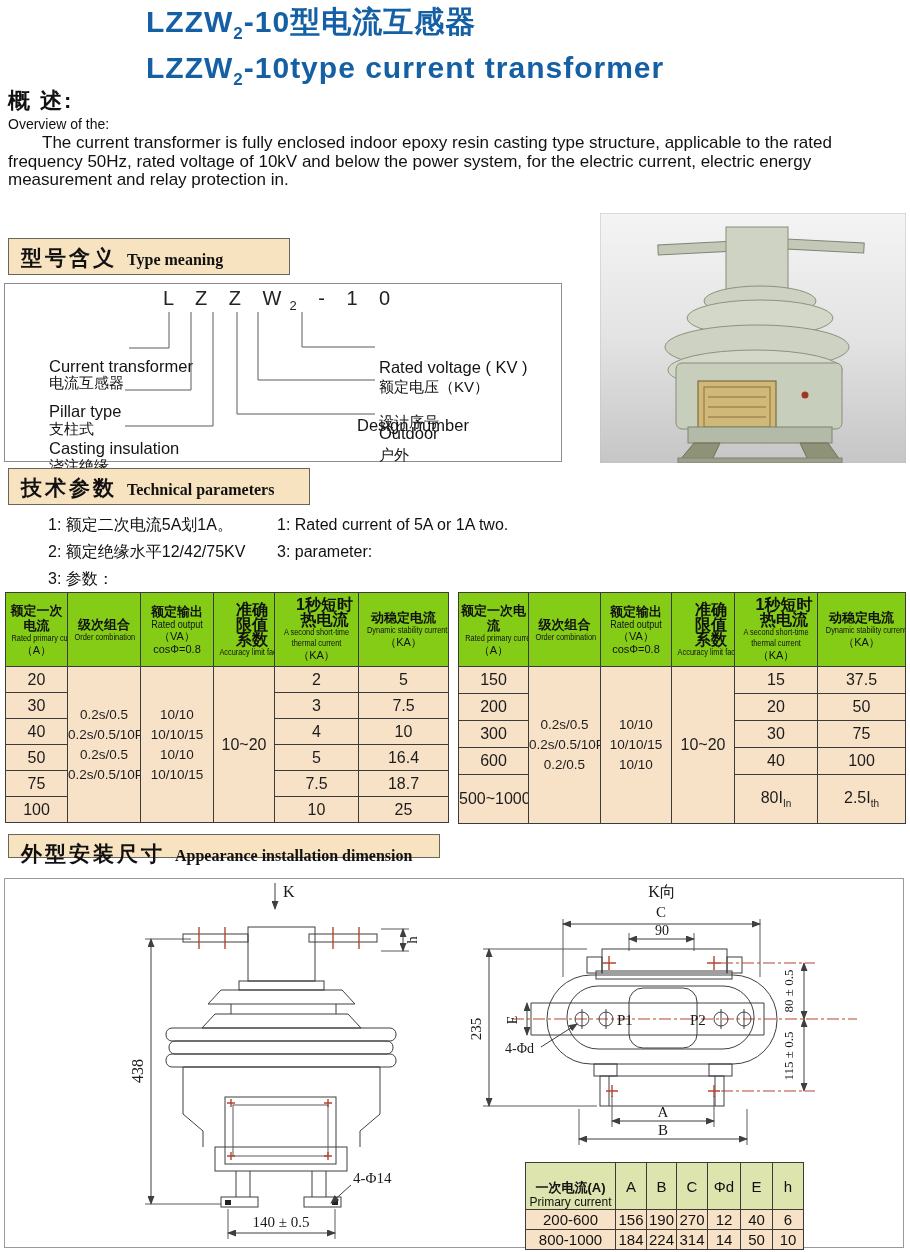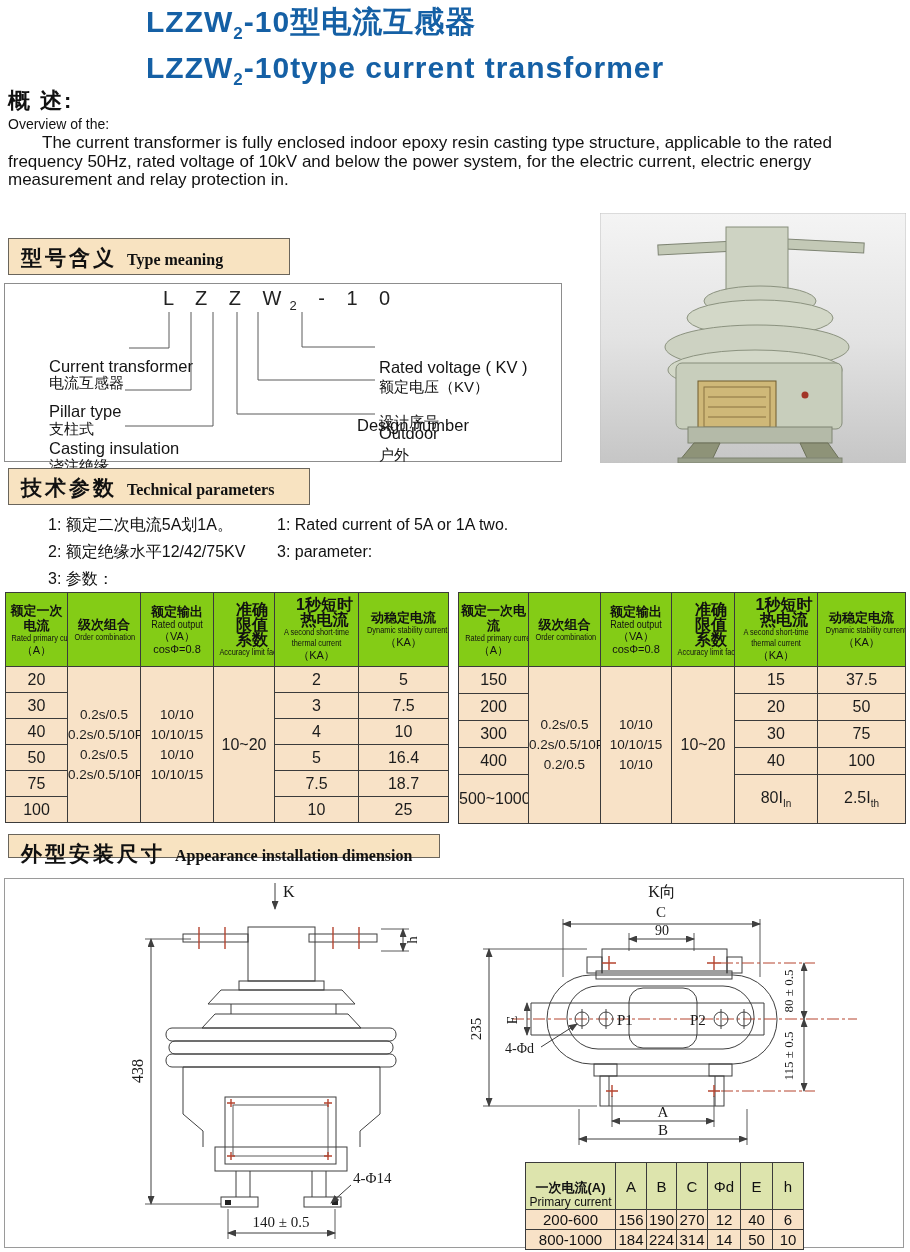--- a/index.html
+++ b/index.html
@@ -313,21 +313,21 @@
           <td>200</td>
           <td>20</td>
           <td>50</td>
         </tr>
     <tr style="height:27px;">
           <td>300</td>
           <td>30</td>
           <td>75</td>
         </tr>
     <tr style="height:27px;">
-          <td>400</td>
+          <td>600</td>
           <td>40</td>
           <td>100</td>
         </tr>
     <tr style="height:49px;">
       <td>500~1000</td>
       <td><span>80I</span><sub>In</sub></td>
       <td><span>2.5I</span><sub>th</sub></td>
     </tr>
   </tbody>
     </table>

